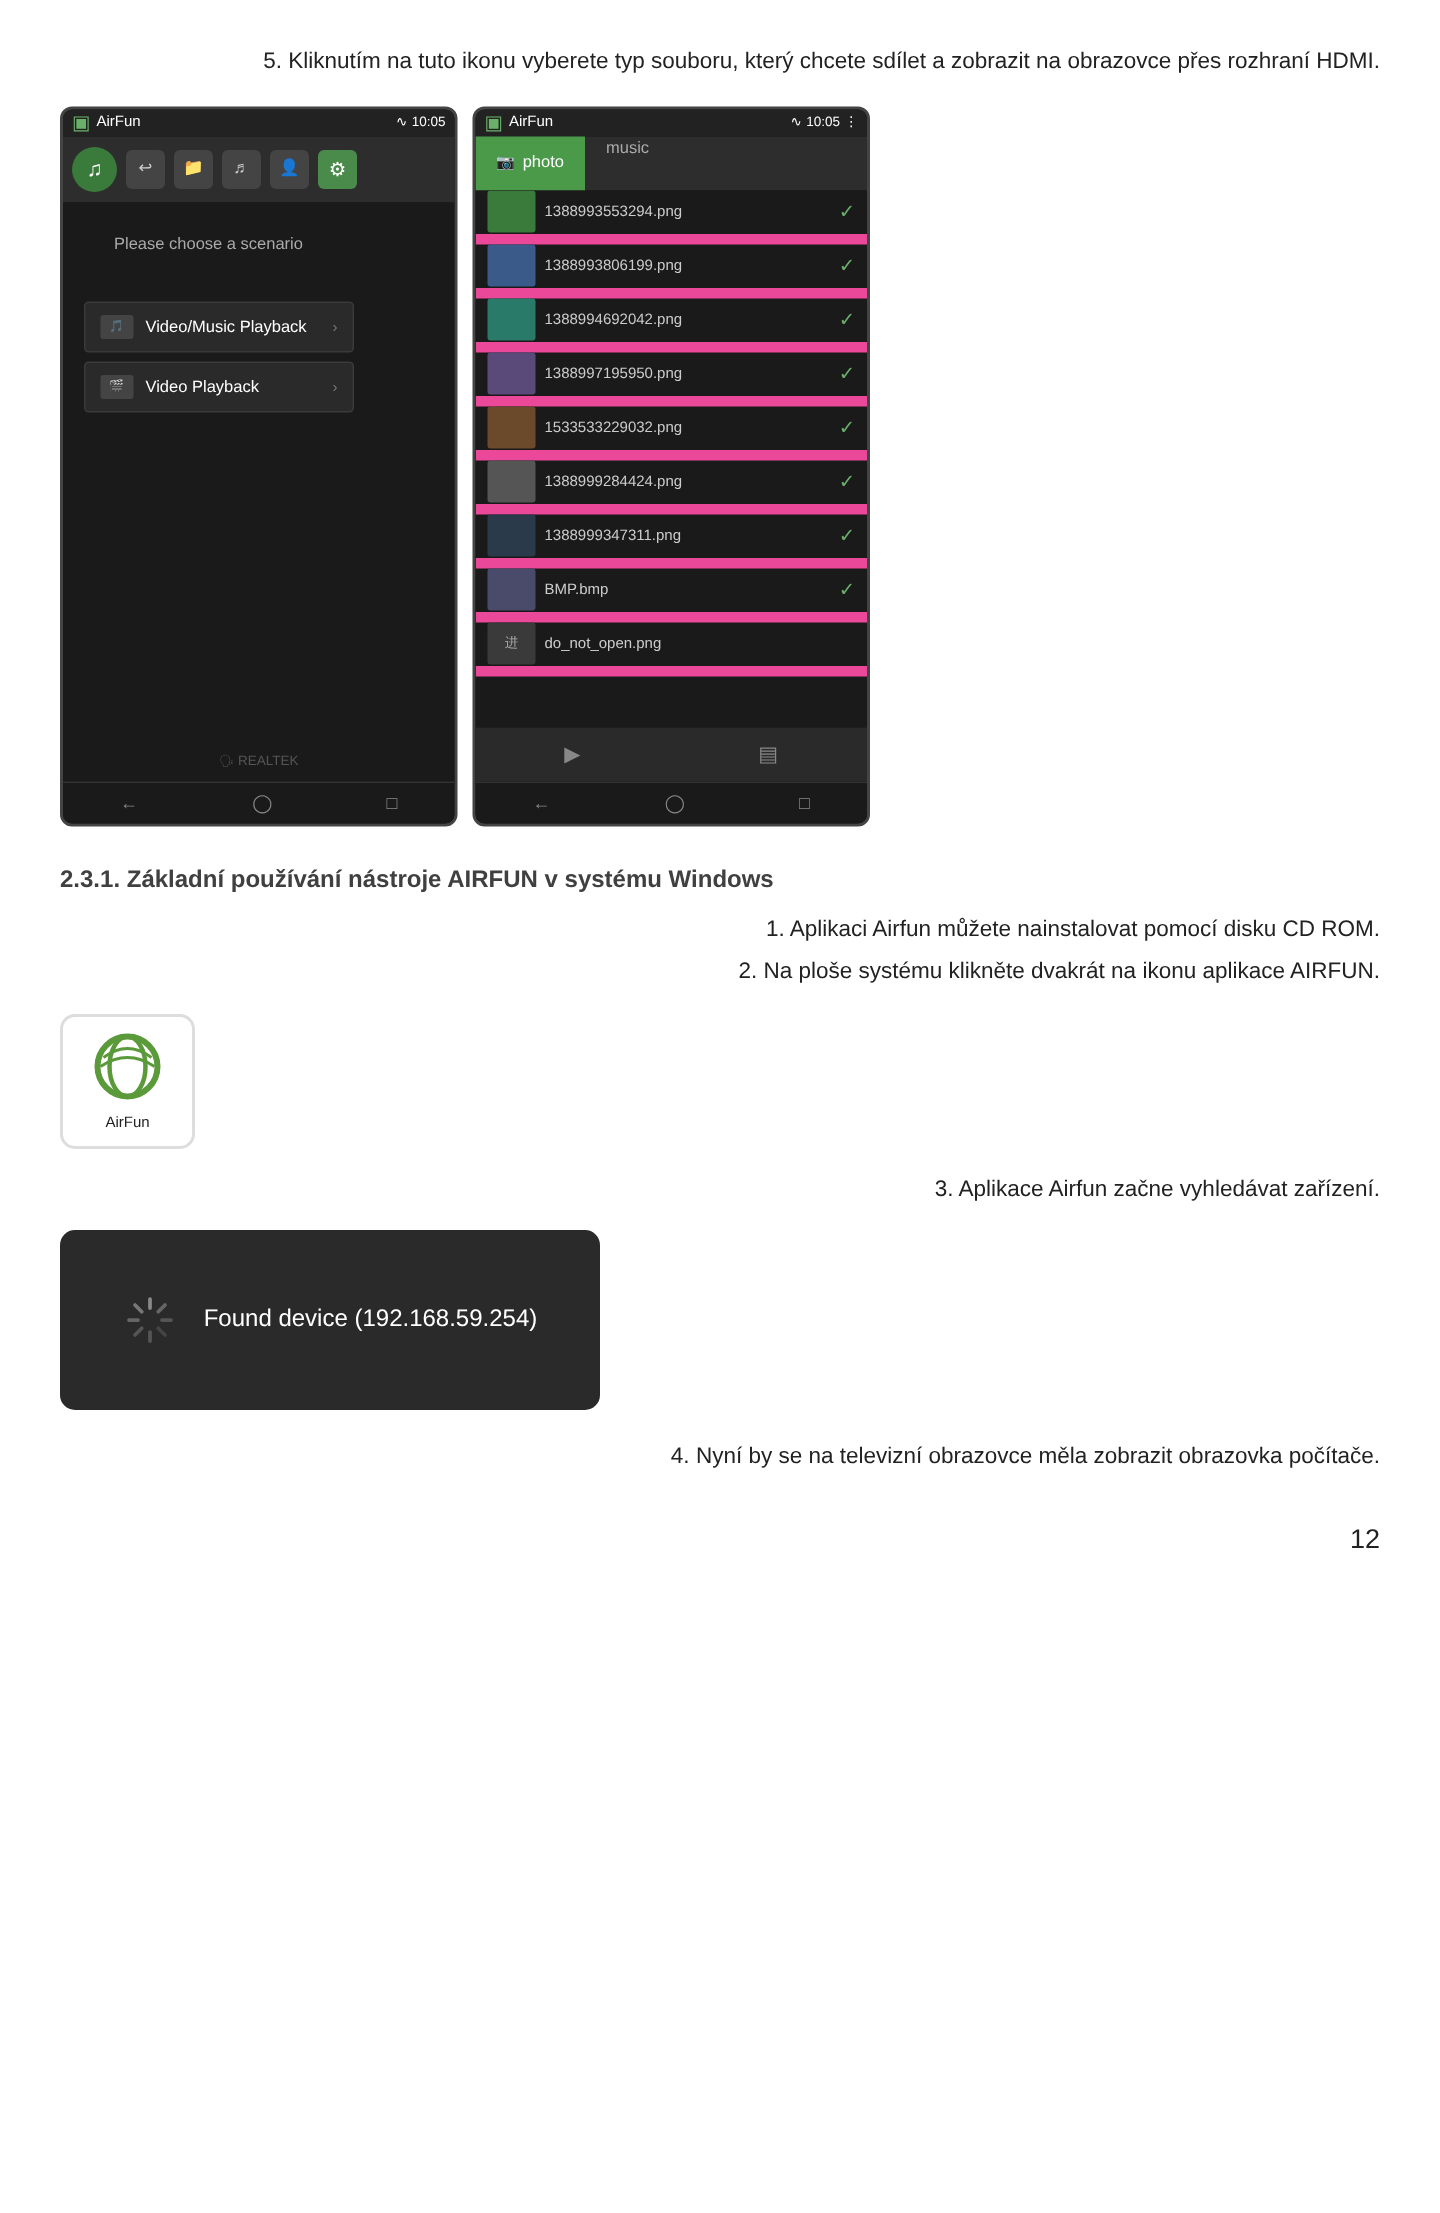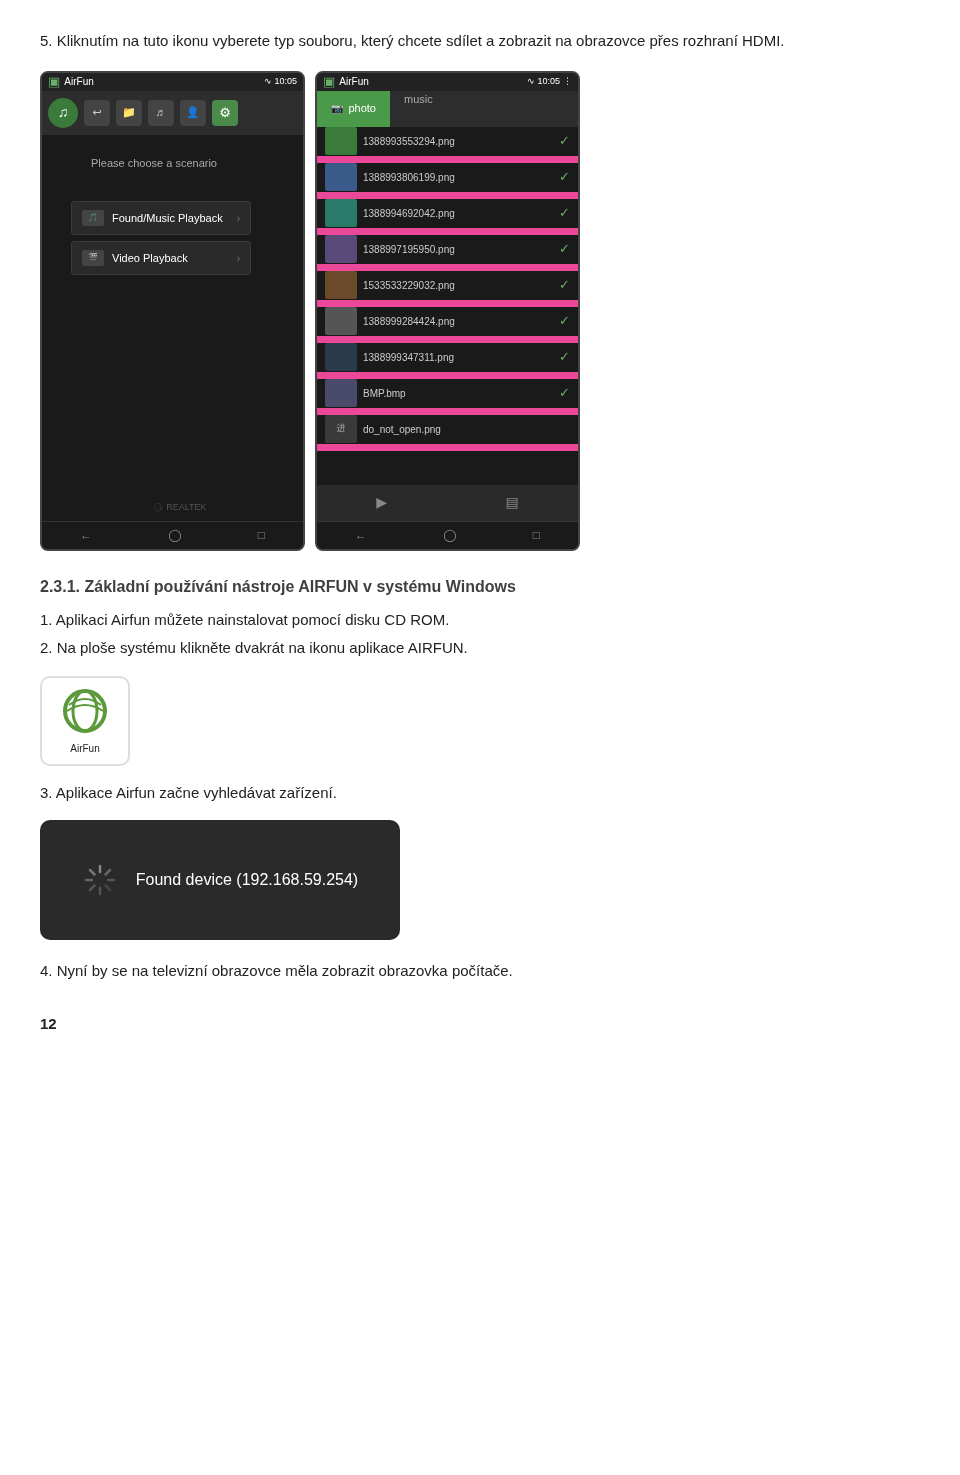--- a/index.html
+++ b/index.html
@@ -8,20 +8,21 @@
       background: #fff;
       color: #222;
       font-size: 15px;
       line-height: 1.5;
       padding: 30px 40px;
       max-width: 960px;
     }
     .page-text {
       margin-bottom: 10px;
       font-size: 15px;
+      text-align: right;
     }
     .screenshots-row {
       display: flex;
       gap: 10px;
       margin: 18px 0 22px 0;
       justify-content: flex-start;
     }
     .phone-screen {
       width: 265px;
       height: 480px;
@@ -53,21 +54,20 @@
       gap: 3px;
       align-items: center;
       font-size: 9px;
     }
     
     .left-phone-body {
       background: #1a1a1a;
       flex: 1;
       display: flex;
       flex-direction: column;
-      padding-left: 15px;
     }
     .left-toolbar {
       background: #2d2d2d;
       display: flex;
       align-items: center;
       padding: 4px 6px;
       gap: 6px;
       height: 44px;
     }
     .toolbar-icon {
@@ -237,20 +237,21 @@
     
     .section-heading {
       font-size: 16px;
       font-weight: bold;
       margin: 24px 0 10px 0;
       color: #404040;
     }
     .list-item-text {
       font-size: 15px;
       margin-bottom: 6px;
+      text-align: right;
     }
     
     .airfun-icon-box {
       width: 90px;
       height: 90px;
       background: #fff;
       border: 2px solid #ddd;
       border-radius: 10px;
       margin: 16px 0 16px 0;
       display: flex;
@@ -273,25 +274,24 @@
       display: flex;
       align-items: center;
       justify-content: center;
       gap: 18px;
     }
     .found-text {
       color: #fff;
       font-size: 16px;
     }
     .page-number {
-      text-align: left;
+      text-align: right;
       margin-top: 30px;
-      font-size: 15px;
+      font-size: 18px;
       color: #222;
-      font-weight: bold;
     }
     
     .thumb-green { background: #3a7a3a; }
     .thumb-blue { background: #3a5a8a; }
     .thumb-teal { background: #2a7a6a; }
     .thumb-purple { background: #5a4a7a; }
     .thumb-brown { background: #6a4a2a; }
     .thumb-gray { background: #555; }
     .thumb-dark { background: #2a3a4a; }
     .thumb-bmp { background: #4a4a6a; }
@@ -324,21 +324,21 @@
       <div class="toolbar-icon-small">👤</div>
       <div class="toolbar-icon-gear">⚙</div>
     </div>
 
     <div class="left-phone-body">
       <div class="left-content">
         <div class="please-choose">Please choose a scenario</div>
 
         <div class="menu-item">
           <div class="menu-item-icon">🎵</div>
-          <span>Found/Music Playback</span>
+          <span>Video/Music Playback</span>
           <span class="menu-chevron">›</span>
         </div>
         <div class="menu-item">
           <div class="menu-item-icon">🎬</div>
           <span>Video Playback</span>
           <span class="menu-chevron">›</span>
         </div>
       </div>
       <div class="realtek-logo">
         <span style="font-size:8px;">🗣</span>

